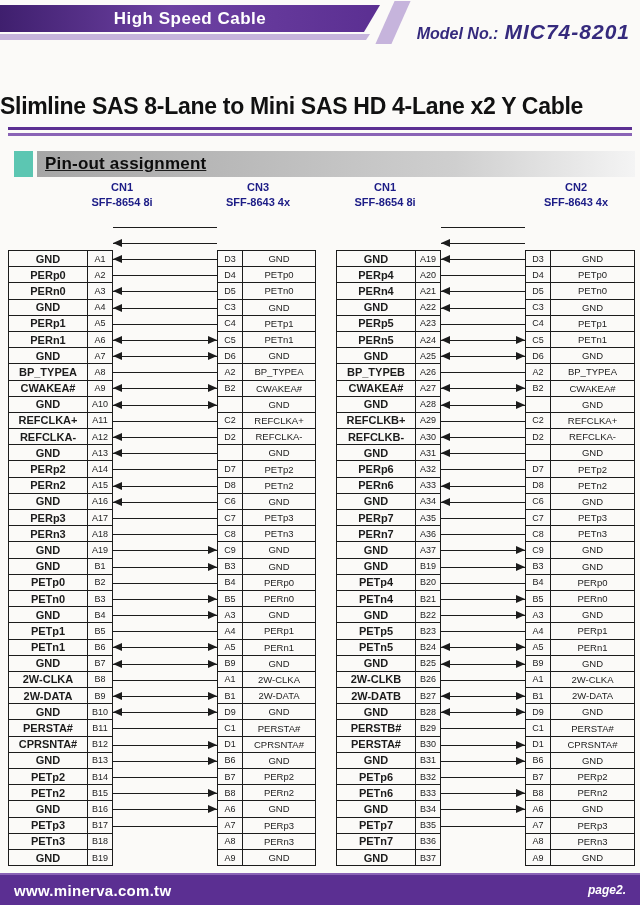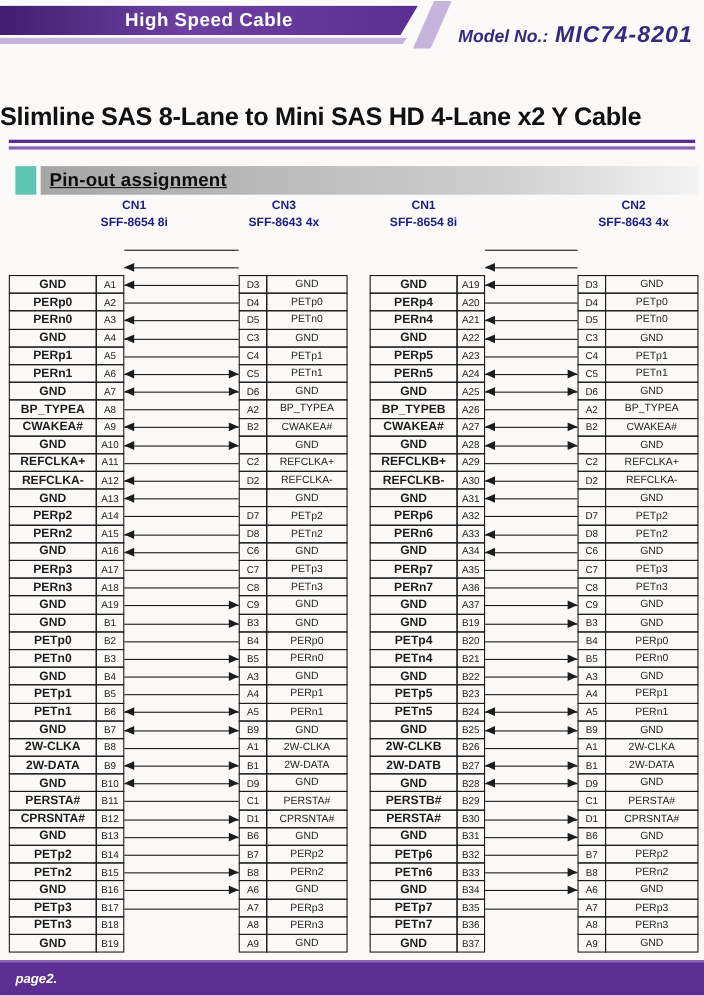--- a/index.html
+++ b/index.html
@@ -914,14 +914,15 @@
         <div class="cell sig">PERn3</div>
       </div>
       <div class="trow">
         <div class="cell pin">A9</div>
         <div class="cell sig">GND</div>
       </div>
     </div>
 </div>
 
 <div class="footer">
+  <span class="site">www.minerva.com.tw</span>
   <span class="pageno">page2.</span>
 </div>
 
 </body></html>

